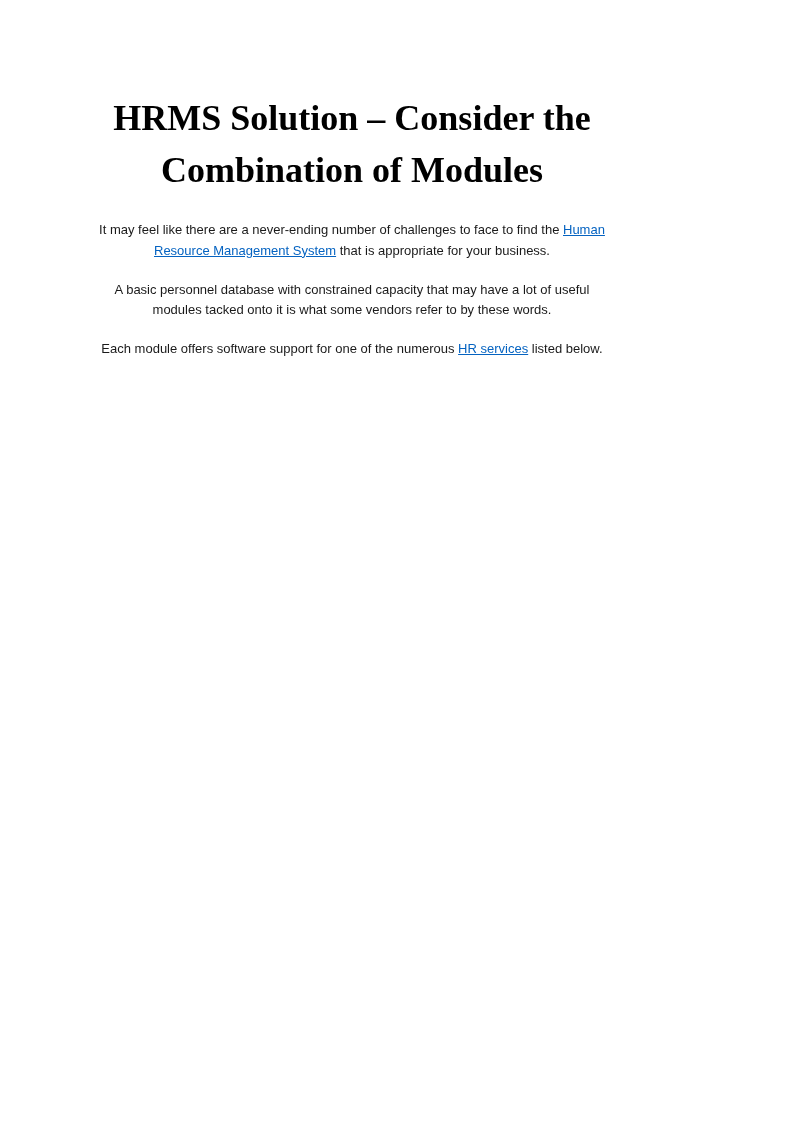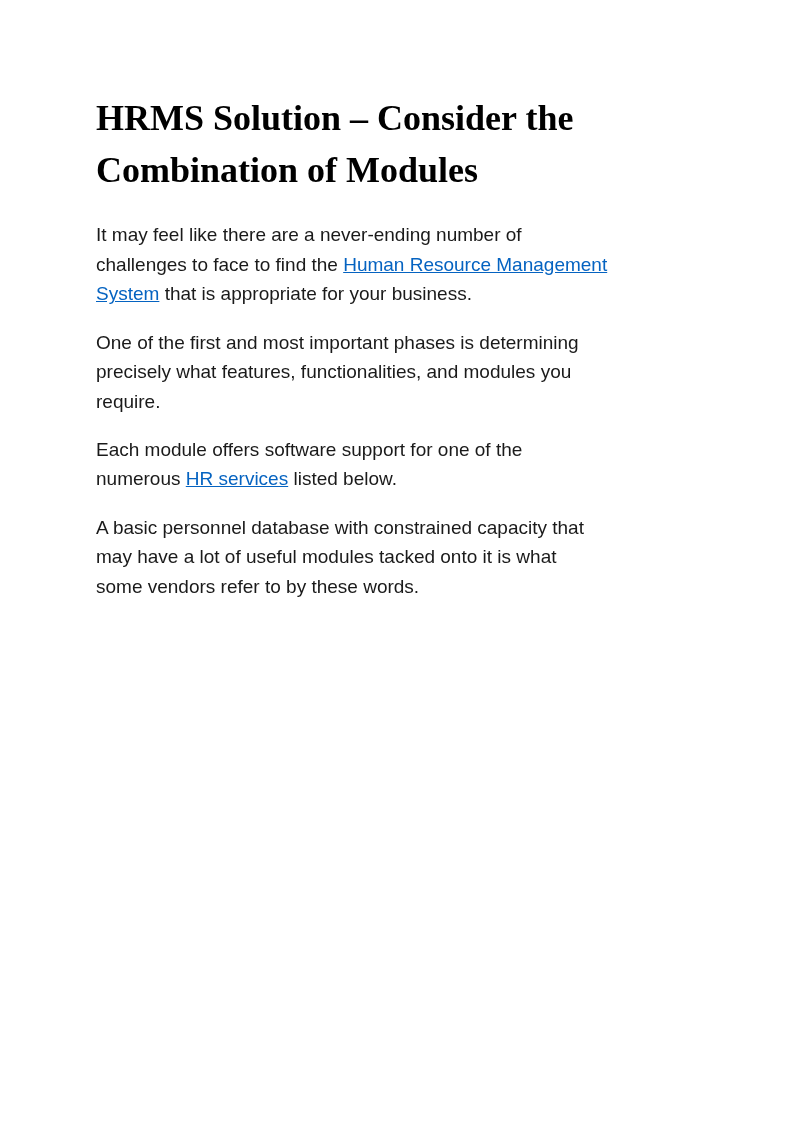--- a/index.html
+++ b/index.html
@@ -11,51 +11,51 @@
     font-family: "Liberation Sans", "DejaVu Sans", sans-serif;
     color: #1a1a1a;
     position: relative;
     overflow: hidden;
   }
   .page {
     width: 704px;
     height: 1123px;
     background: #ffffff;
     padding: 92px 96px 16px 96px;
+    text-align: center;
   }
   h1.doc-title {
     font-family: "Liberation Serif", "DejaVu Serif", serif;
     font-weight: 700;
     font-size: 36px;
     line-height: 1.45;
     color: #000000;
     margin-bottom: 24px;
   }
   p.doc-paragraph {
-    font-size: 19px;
+    font-size: 13px;
     line-height: 1.55;
     margin-bottom: 19px;
     color: #1a1a1a;
   }
   p.doc-paragraph a {
     color: #0563c1;
     text-decoration: underline;
     cursor: pointer;
   }
 </style>
 </head>
 <body>
 
 <div class="page">
 
   <h1 class="doc-title">HRMS Solution – Consider the Combination of Modules</h1>
 
   <p class="doc-paragraph"><span>It may feel like there are a never-ending number of challenges to face to find the </span><a>Human Resource Management System</a><span> that is appropriate for your business.</span></p>
 
-  <p class="doc-paragraph">One of the first and most important phases is determining precisely what features, functionalities, and modules you require.</p>
 
 
 
+  <p class="doc-paragraph">A basic personnel database with constrained capacity that may have a lot of useful modules tacked onto it is what some vendors refer to by these words.</p>
+
   <p class="doc-paragraph"><span>Each module offers software support for one of the numerous </span><a>HR services</a><span> listed below.</span></p>
-
-  <p class="doc-paragraph">A basic personnel database with constrained capacity that may have a lot of useful modules tacked onto it is what some vendors refer to by these words.</p>
 
 </div>
 
 </body></html>

